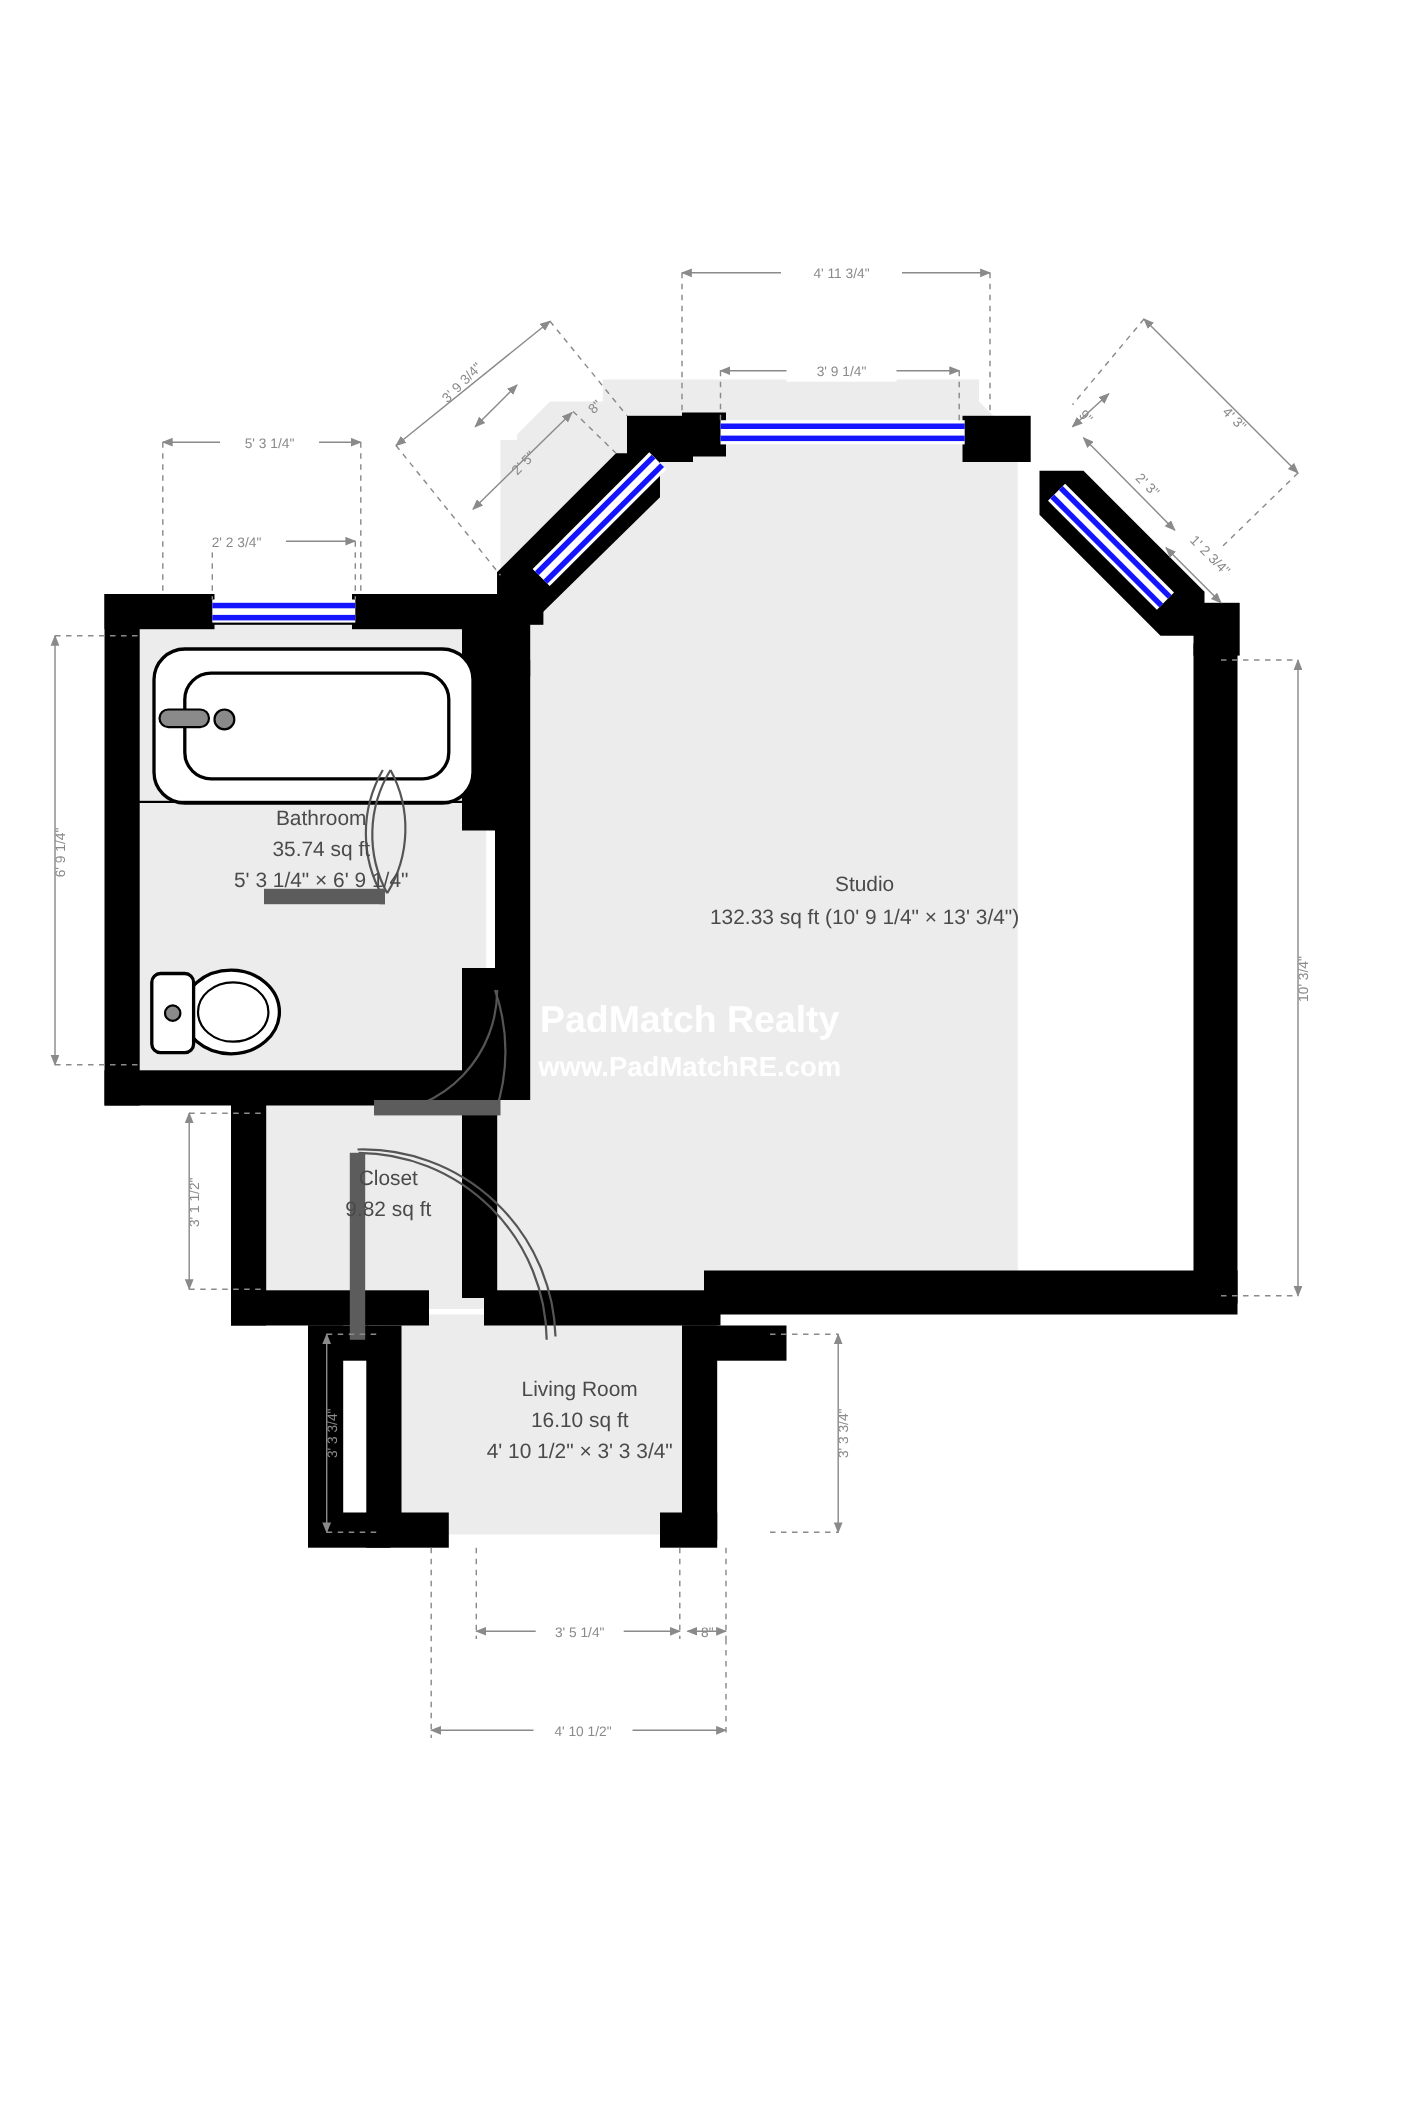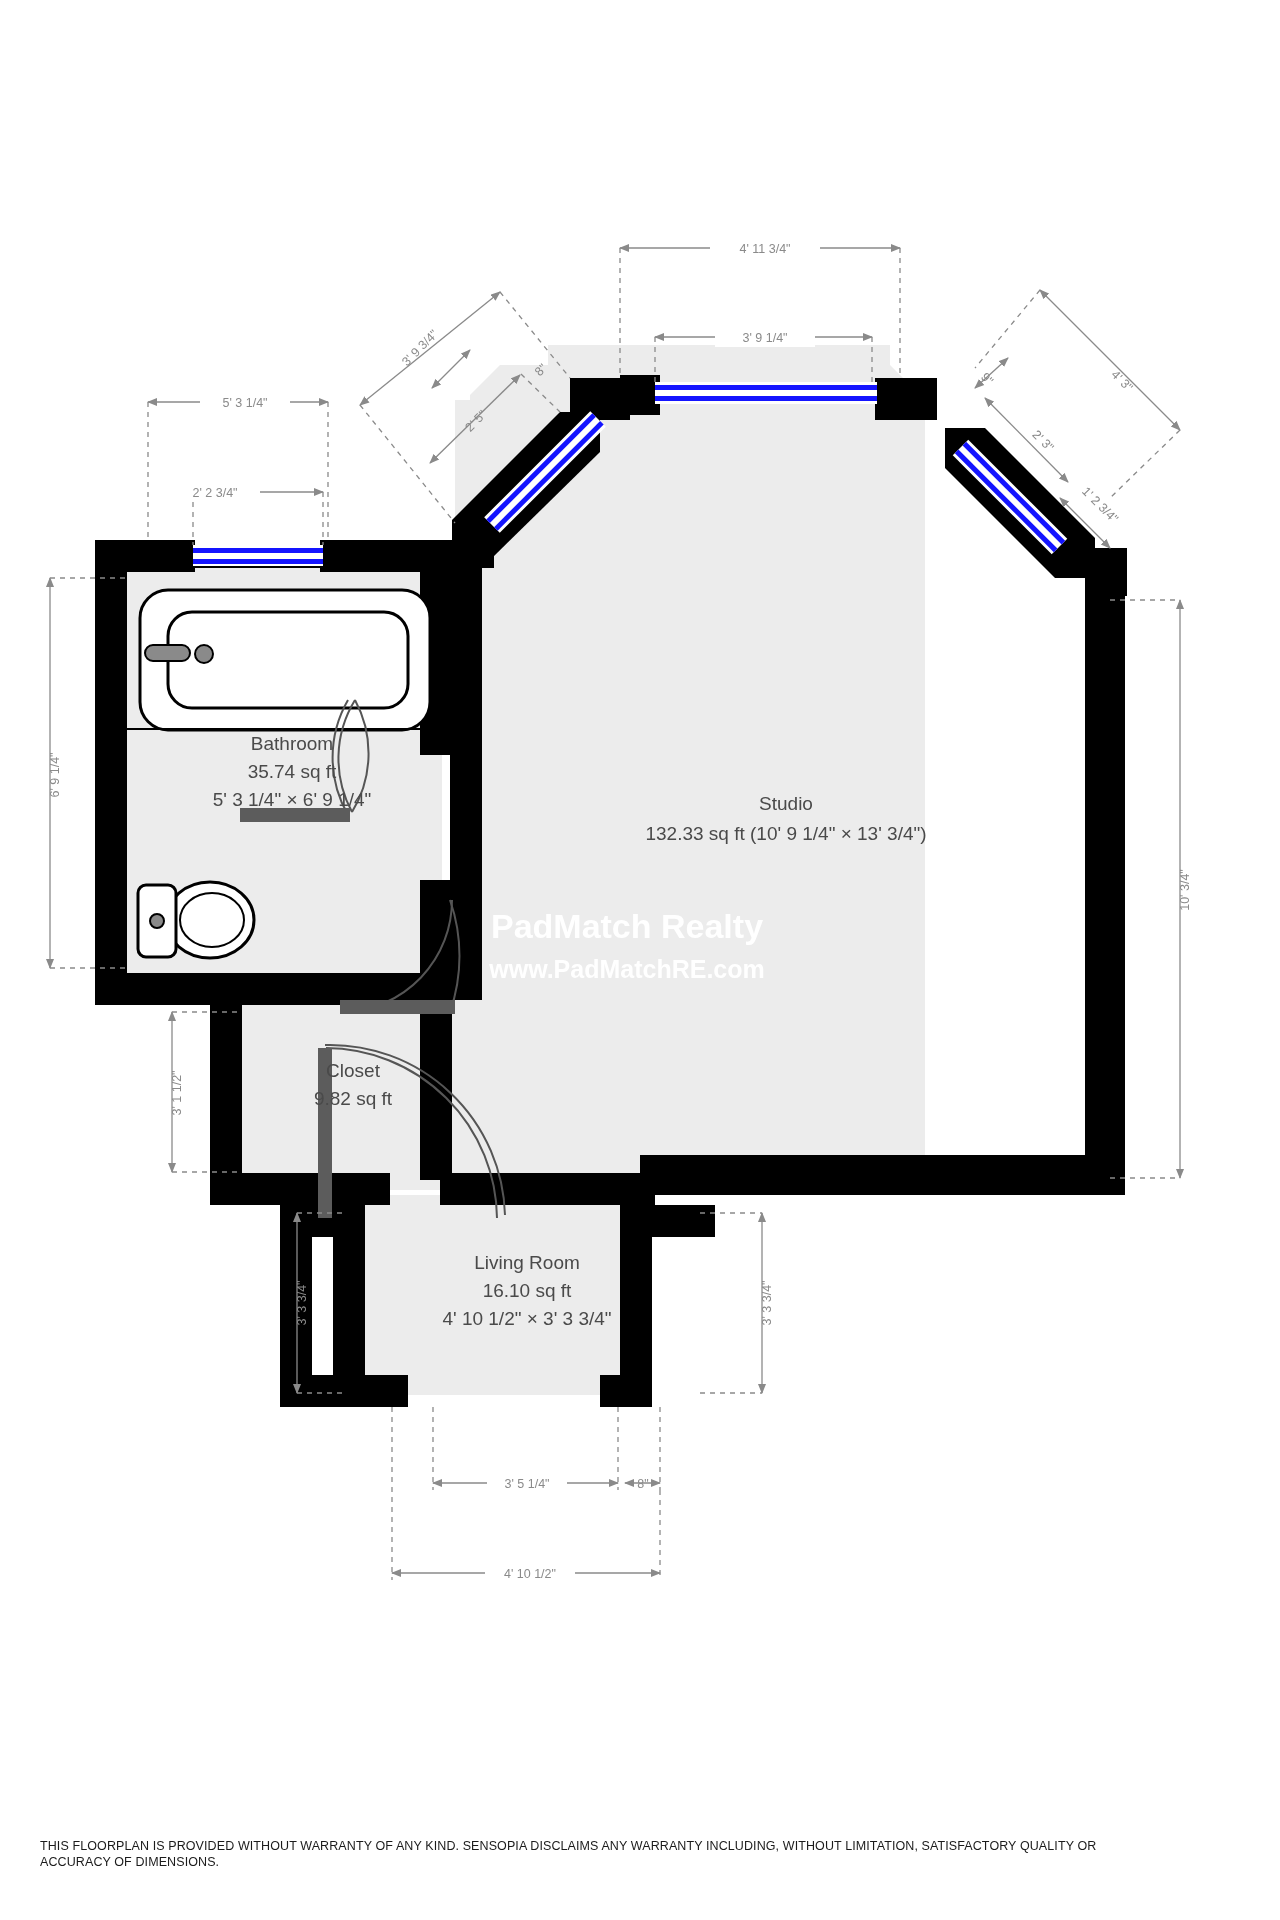--- a/index.html
+++ b/index.html
@@ -310,15 +310,14 @@
       </g>
     </g>
 
     <g>
       <text class="wm1" text-anchor="middle" x="627" y="938">PadMatch Realty</text>
       <text class="wm2" text-anchor="middle" x="627" y="978">www.PadMatchRE.com</text>
     </g>
 
   </svg>
 
-  <div class="disclaimer">THIS FLOORPLAN IS PROVIDED WITHOUT WARRANTY OF ANY KIND. SENSOPIA DISCLAIMS ANY WARRANTY INCLUDING, WITHOUT LIMITATION, SATISFACTORY QUALITY OR ACCURACY OF DIMENSIONS.</div>
 
 </div>
 
 </body></html>

